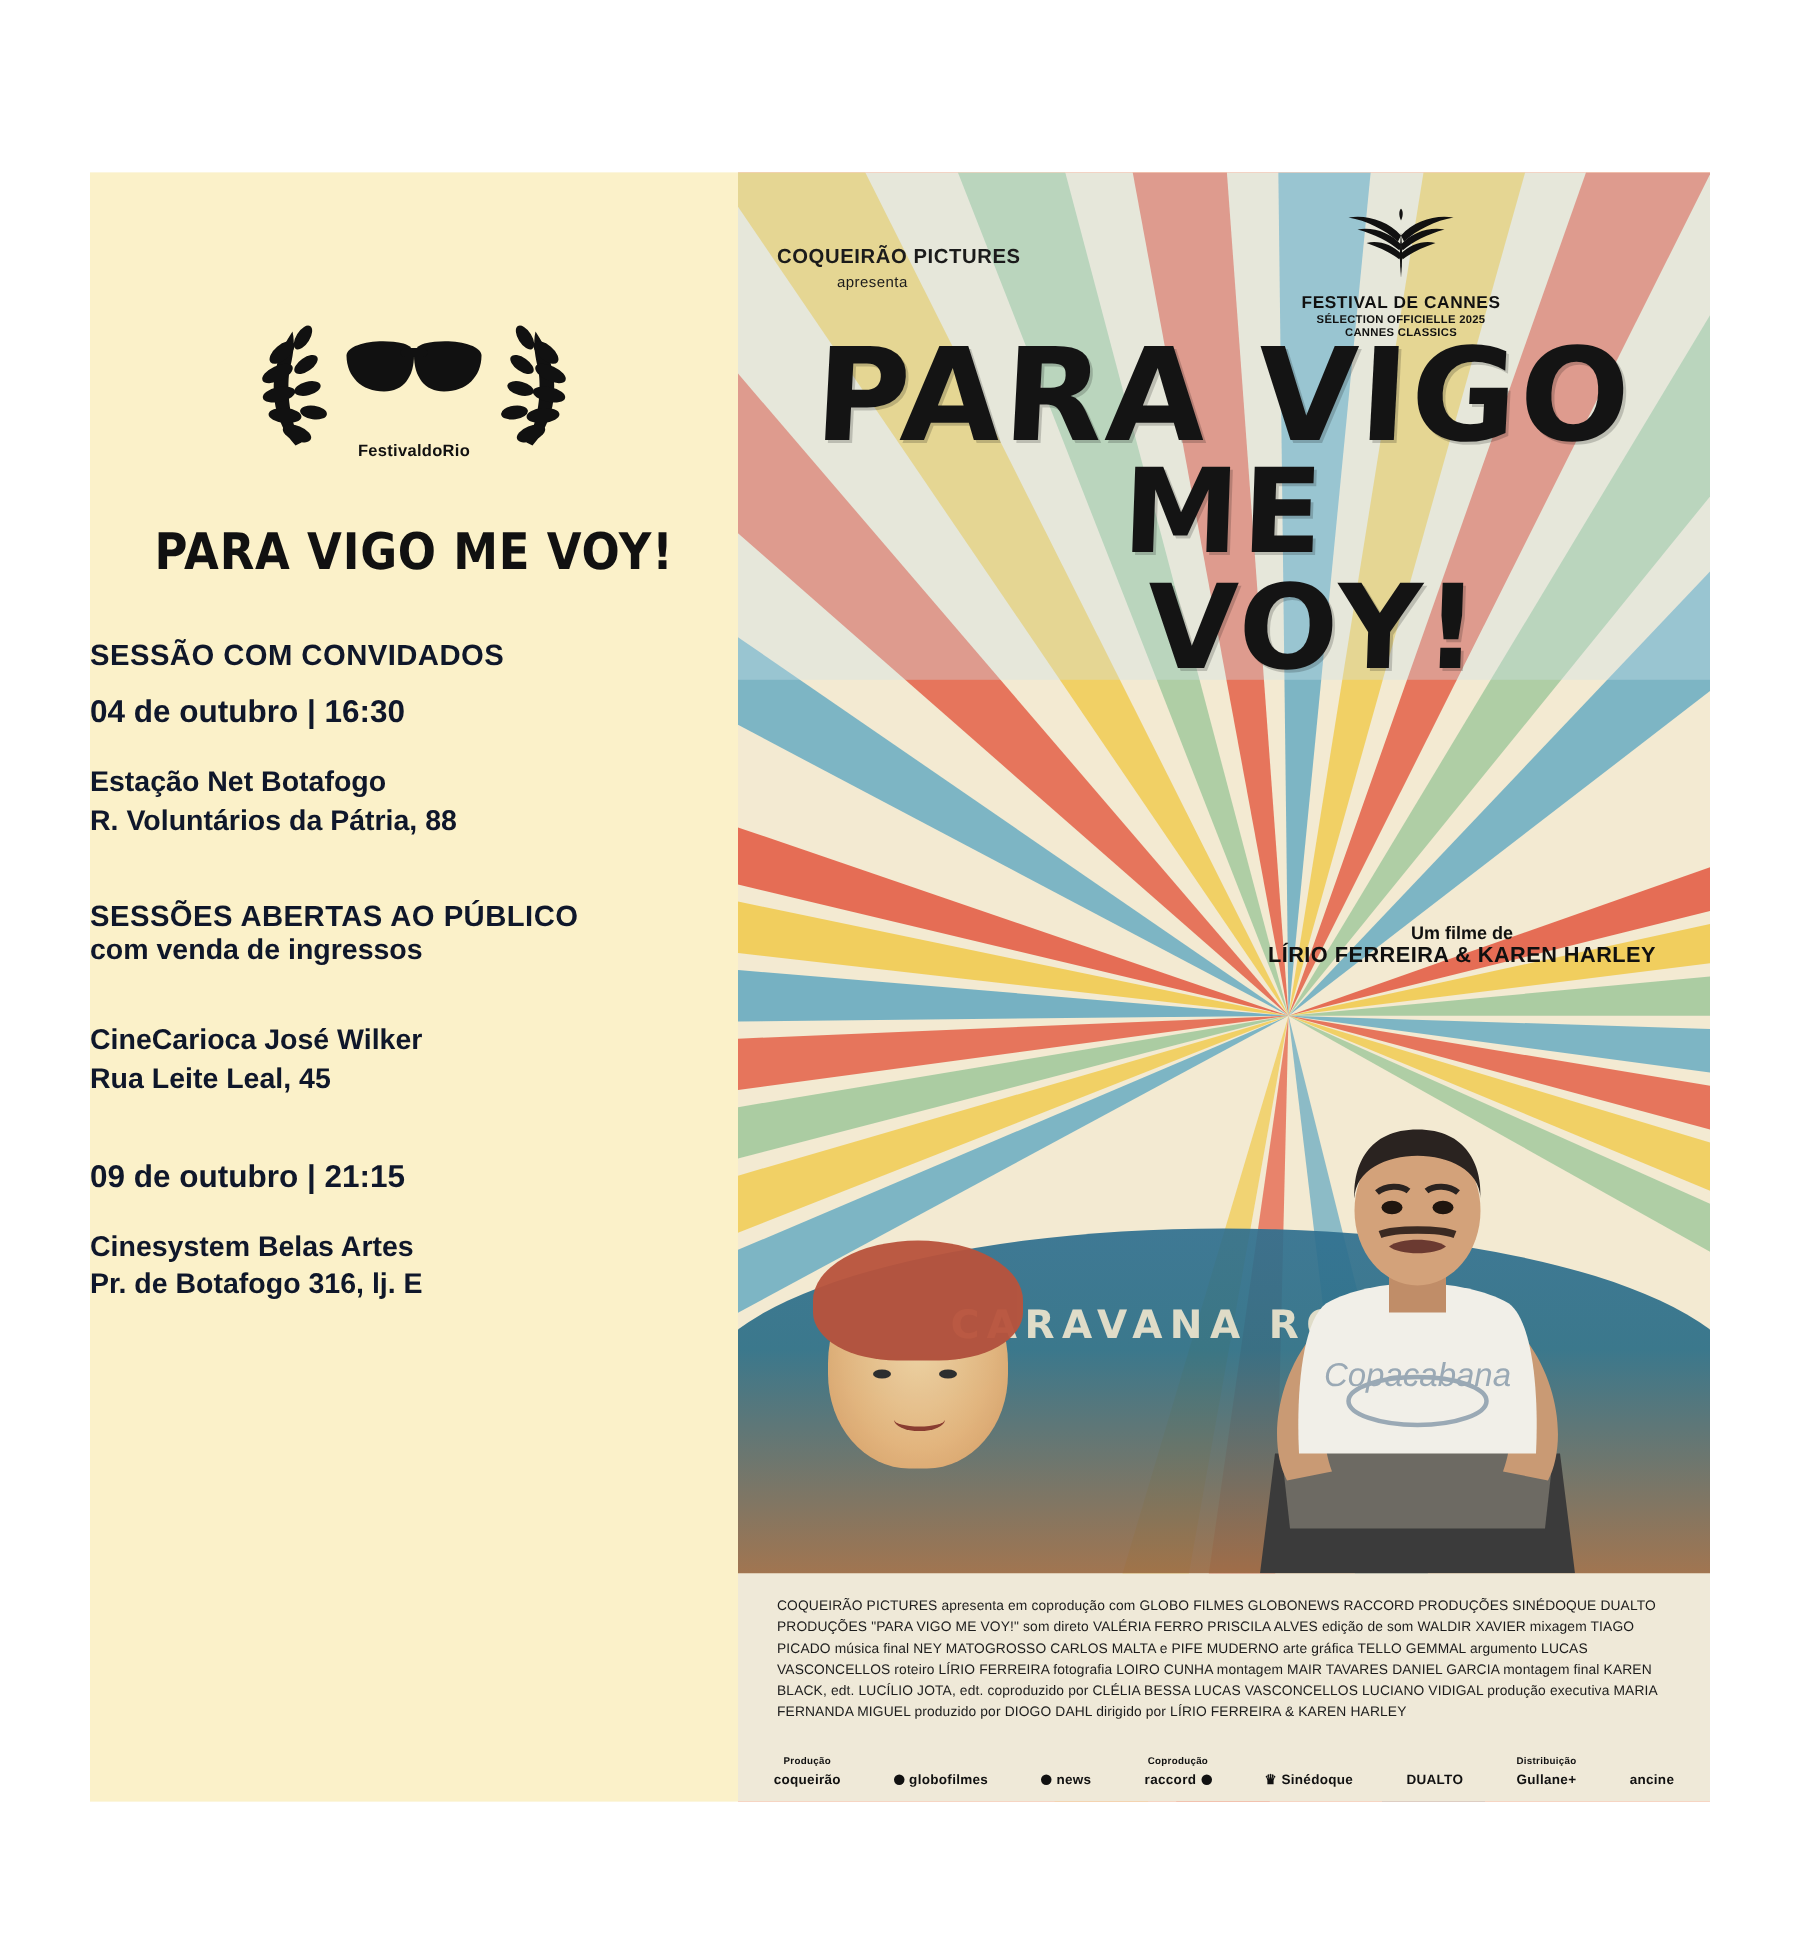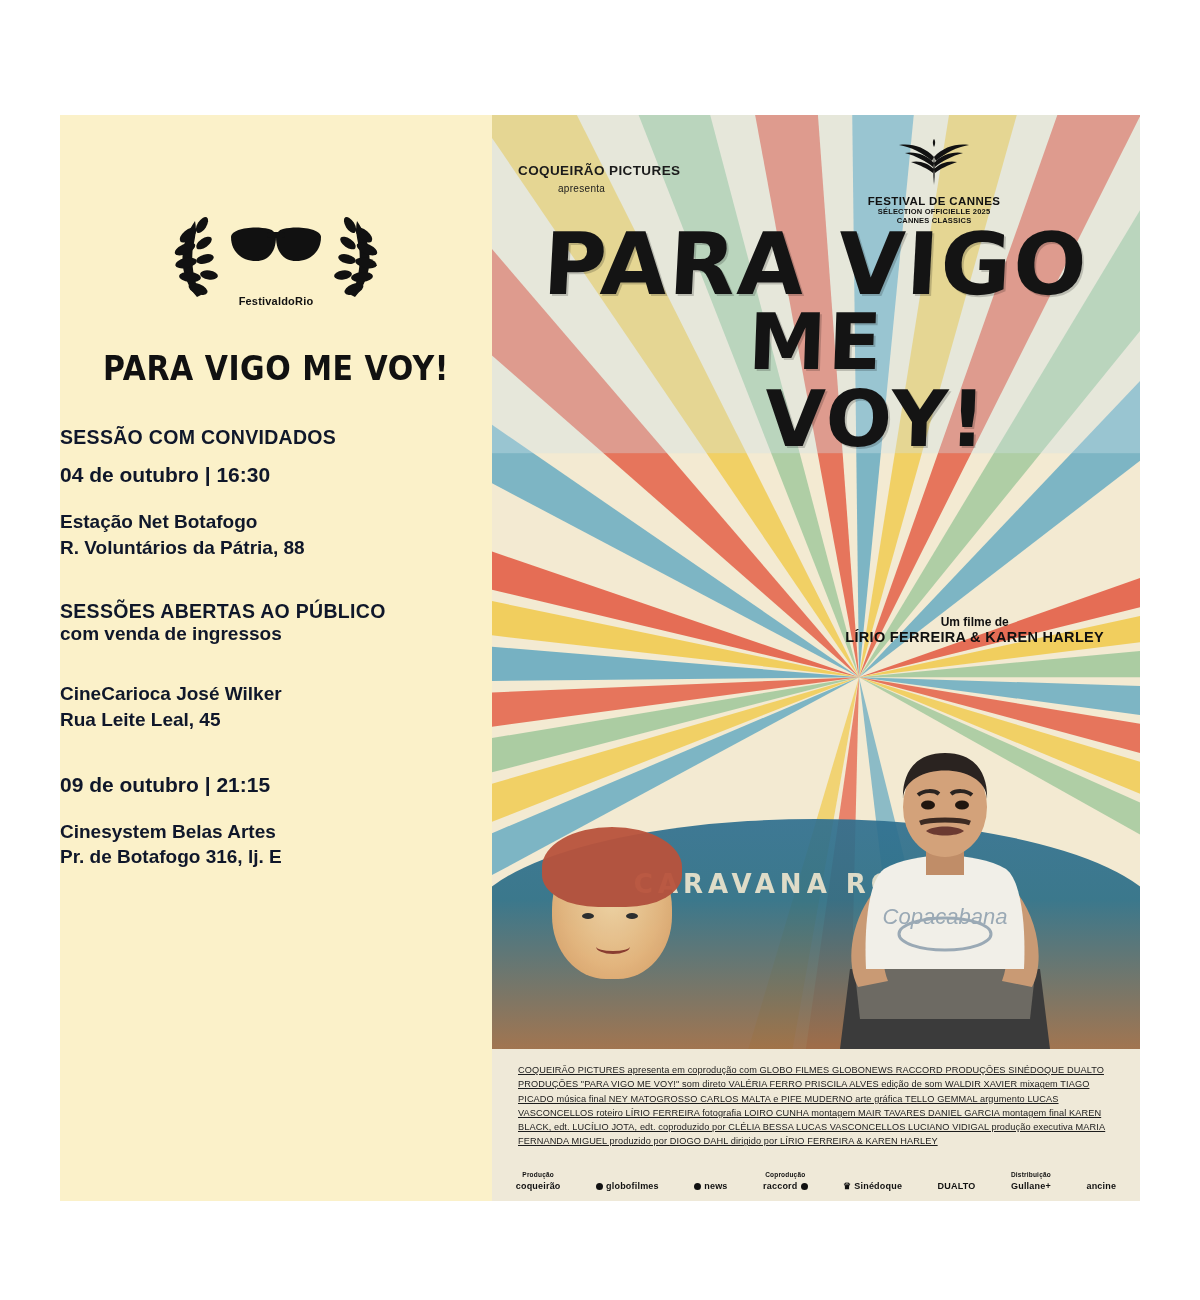--- a/index.html
+++ b/index.html
@@ -91,21 +91,21 @@
   }
   #ph-person{position:absolute;left:50%;bottom:0;transform:translateX(-50%);}
 
   
   #credits{
     position:absolute;left:0;bottom:0;width:100%;height:152px;
     background:#efe9d8;
   }
   #credits .txt{
     padding:14px 26px 0 26px;font-size:9.2px;line-height:1.55;color:#1c1c1c;
-    text-align:left;letter-spacing:.1px;text-decoration:underline;
+    text-align:left;letter-spacing:.1px;
   }
   #logos{
     position:absolute;left:0;bottom:10px;width:100%;
     display:flex;justify-content:space-around;align-items:flex-end;padding:0 6px;
     box-sizing:border-box;
   }
   .lg{display:flex;flex-direction:column;align-items:center;color:#111;}
   .lg .cap{font-size:6.5px;font-weight:700;margin-bottom:3px;letter-spacing:.2px;}
   .lg .nm{font-size:9px;font-weight:800;letter-spacing:.2px;display:flex;align-items:center;gap:3px;}
   .dot{width:7px;height:7px;border-radius:50%;background:#111;display:inline-block;}

